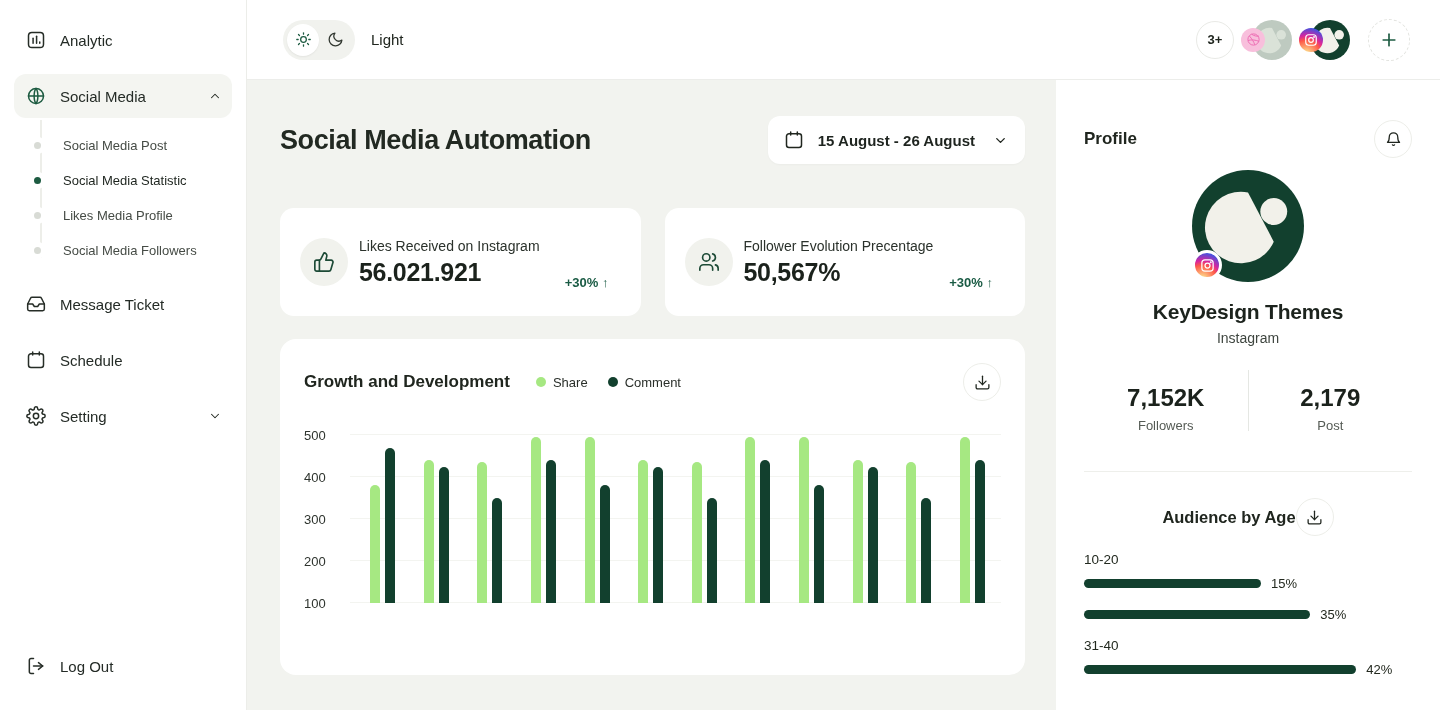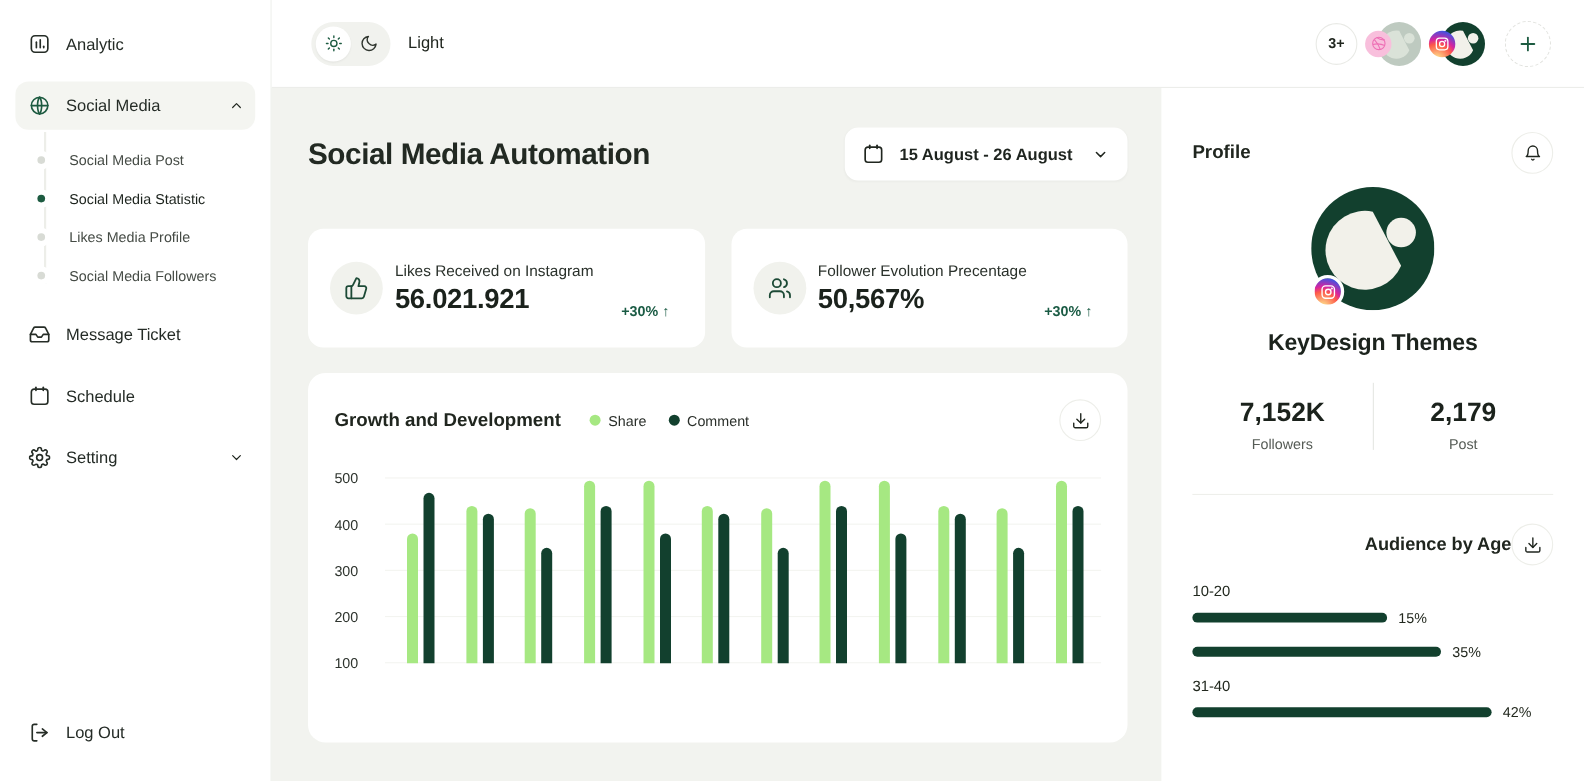--- a/index.html
+++ b/index.html
@@ -89,21 +89,21 @@
   .profile-avatar svg.logo { width:112px; height:112px; display:block; }
   .profile-badge { position:absolute; left:0; bottom:2px; width:30px; height:30px; border-radius:50%; border:3px solid #fff; display:flex; align-items:center; justify-content:center; }
   .profile-name { margin-top:18px; text-align:center; font-size:21px; font-weight:700; color:#1C231D; letter-spacing:-0.2px; }
   .profile-platform { margin-top:6px; text-align:center; font-size:14px; color:#3E453F; }
   .profile-stats { margin-top:22px; display:flex; }
   .pstat { flex:1; text-align:center; }
   .pstat-value { font-size:24px; font-weight:700; color:#1B221C;margin-top:16px; }
   .pstat-label { margin-top:6px; font-size:13px; color:#555B55; }
   .pstat-divider { width:1px; background:#E5E7E3; margin:2px 0; }
   .aside-divider { height:1px; background:#EEEFEB; margin-top:38px; }
-  .aud-head { display:flex; align-items:center; justify-content:flex-end; margin-top:26px; }
+  .aud-head { display:flex; align-items:center; justify-content:center; margin-top:26px; }
   .aud-title { font-size:16.5px; font-weight:700; color:#20261F; }
   .aud-row { margin-top:16px; }
   .aud-label { font-size:13.5px; color:#22291F; }
   .aud-bar-line { display:flex; align-items:center; gap:10px; margin-top:9px; }
   .aud-bar { height:9px; border-radius:6px; background:#12402E; }
   .aud-pct { font-size:13px; color:#23291F; }
 
   svg.str { fill:none; stroke:currentColor; stroke-width:1.8; stroke-linecap:round; stroke-linejoin:round; }
 </style>
 </head>
@@ -440,20 +440,21 @@
           <span class="profile-badge ig-grad">
             <svg class="str" viewBox="0 0 24 24" width="15" height="15" style="color:#fff; stroke-width:2">
                 <rect x="3" y="3" width="18" height="18" rx="5"></rect>
                 <circle cx="12" cy="12" r="4"></circle>
                 <circle cx="17.2" cy="6.8" r="0.6" fill="#fff"></circle>
               </svg>
           </span>
         </div>
 
         <div class="profile-name">KeyDesign Themes</div>
+        <div class="profile-platform">Instagram</div>
 
         <div class="profile-stats">
           <div class="pstat">
             <div class="pstat-value">7,152K</div>
             <div class="pstat-label">Followers</div>
           </div>
           <div class="pstat-divider"></div>
           <div class="pstat">
             <div class="pstat-value">2,179</div>
             <div class="pstat-label">Post</div>

